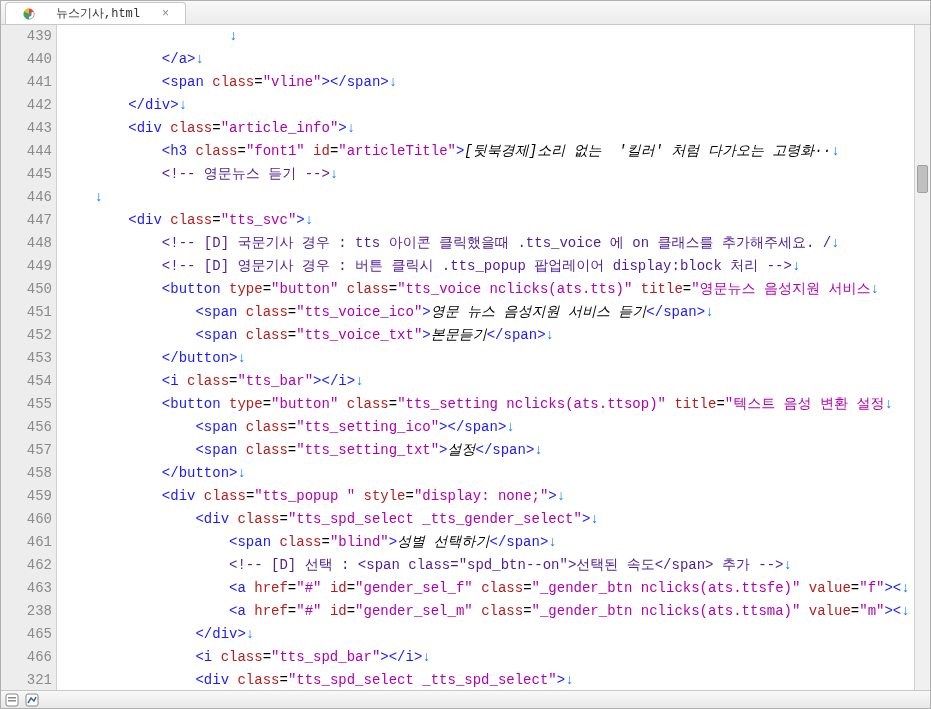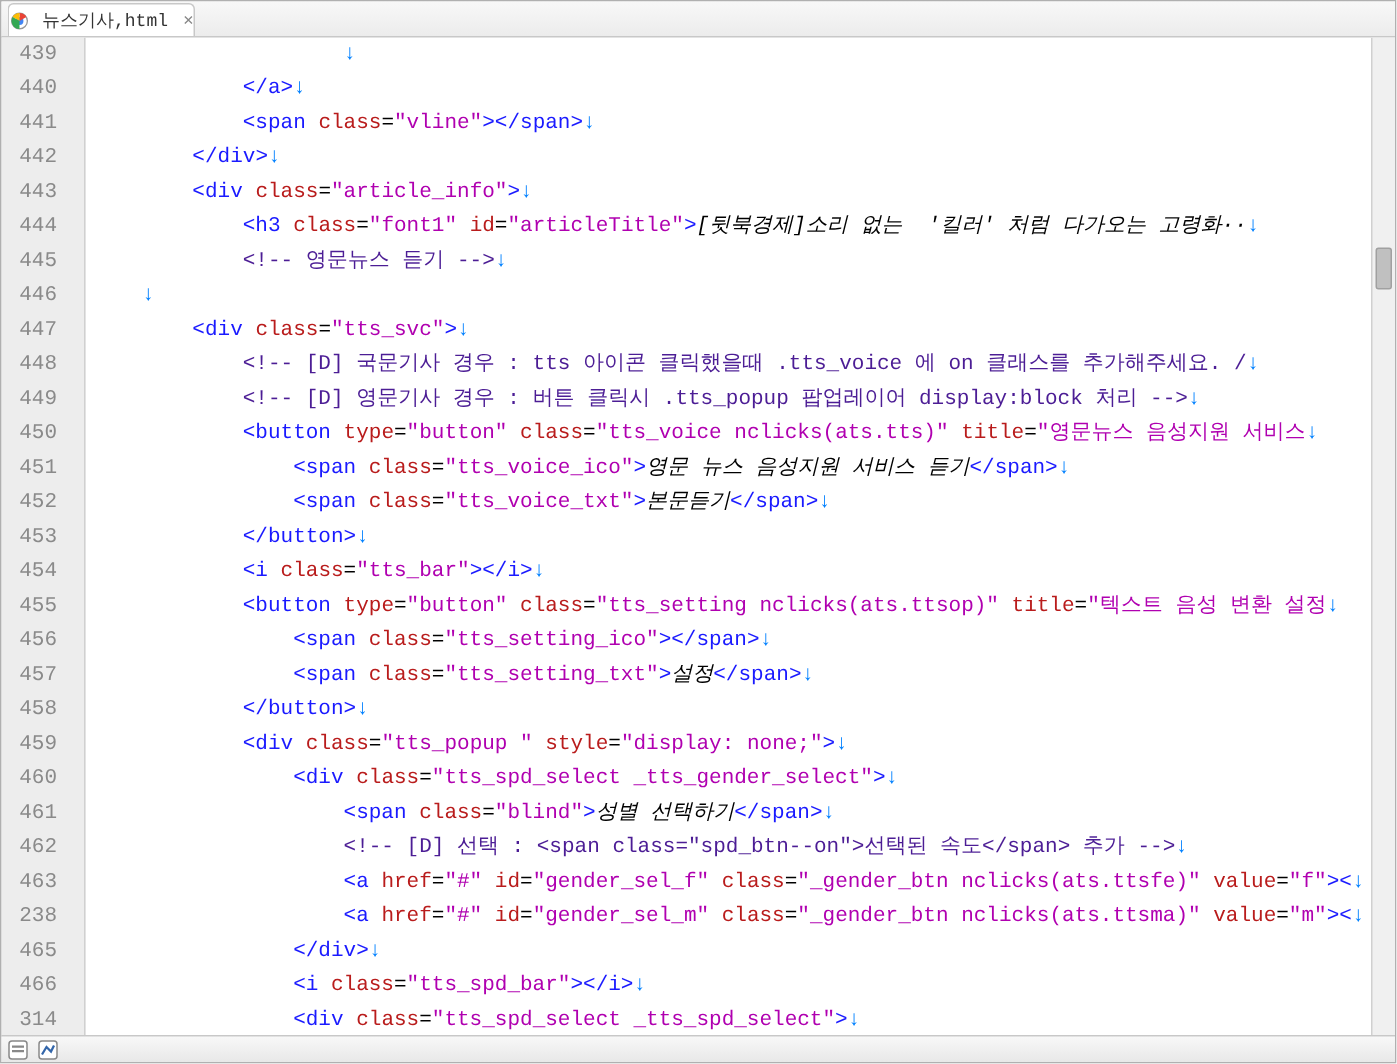--- a/index.html
+++ b/index.html
@@ -24,24 +24,24 @@
   display: flex;
   align-items: flex-end;
 }
 .tab {
   height: 22px;
   background: #fff;
   border: 1px solid #c8c8c8;
   border-bottom: none;
   border-top-left-radius: 4px;
   border-top-right-radius: 4px;
-  padding: 0 0;
+  padding: 0 16px;
   display: flex;
   align-items: center;
-  gap: 8px;
+  gap: 20px;
   font-size: 12px;
   color: #333;
   margin-left: 4px;
 }
 .tab-icon {
   width: 14px;
   height: 14px;
   display: inline-block;
 }
 .tab-icon svg { width: 14px; height: 14px; }
@@ -55,21 +55,21 @@
   flex: 1;
   display: flex;
   overflow: hidden;
   position: relative;
 }
 .gutter {
   width: 56px;
   background: #ededed;
   color: #8a8a8a;
   text-align: right;
-  padding-right: 18px;
+  padding-right: 4px;
   border-right: 1px solid #d0d0d0;
   font-size: 14px;
   line-height: 23px;
   user-select: none;
 }
 .code-area {
   flex: 1;
   white-space: pre;
   overflow: hidden;
   font-size: 14px;
@@ -161,21 +161,21 @@
         <div class="gutter-line">457</div>
         <div class="gutter-line">458</div>
         <div class="gutter-line">459</div>
         <div class="gutter-line">460</div>
         <div class="gutter-line">461</div>
         <div class="gutter-line">462</div>
         <div class="gutter-line">463</div>
         <div class="gutter-line">238</div>
         <div class="gutter-line">465</div>
         <div class="gutter-line">466</div>
-        <div class="gutter-line">314</div>
+        <div class="gutter-line">321</div>
       </div>
     <div class="code-area" id="code"><div class="code-line">                    <span class="nl">↓</span></div><div class="code-line">            <span class="t-angle">&lt;/</span><span class="t-tag">a</span><span class="t-angle">&gt;</span><span class="nl">↓</span></div><div class="code-line">            <span class="t-angle">&lt;</span><span class="t-tag">span</span><span class="t-text"> </span><span class="t-attr">class</span><span class="t-eq">=</span><span class="t-str">"vline"</span><span class="t-angle">&gt;&lt;/</span><span class="t-tag">span</span><span class="t-angle">&gt;</span><span class="nl">↓</span></div><div class="code-line">        <span class="t-angle">&lt;/</span><span class="t-tag">div</span><span class="t-angle">&gt;</span><span class="nl">↓</span></div><div class="code-line">        <span class="t-angle">&lt;</span><span class="t-tag">div</span><span class="t-text"> </span><span class="t-attr">class</span><span class="t-eq">=</span><span class="t-str">"article_info"</span><span class="t-angle">&gt;</span><span class="nl">↓</span></div><div class="code-line">            <span class="t-angle">&lt;</span><span class="t-tag">h3</span><span class="t-text"> </span><span class="t-attr">class</span><span class="t-eq">=</span><span class="t-str">"font1"</span><span class="t-text"> </span><span class="t-attr">id</span><span class="t-eq">=</span><span class="t-str">"articleTitle"</span><span class="t-angle">&gt;</span><span class="t-text">[뒷북경제]소리 없는  '킬러' 처럼 다가오는 고령화··</span><span class="nl">↓</span></div><div class="code-line">            <span class="t-comment">&lt;!-- 영문뉴스 듣기 --&gt;</span><span class="nl">↓</span></div><div class="code-line">    <span class="nl">↓</span></div><div class="code-line">        <span class="t-angle">&lt;</span><span class="t-tag">div</span><span class="t-text"> </span><span class="t-attr">class</span><span class="t-eq">=</span><span class="t-str">"tts_svc"</span><span class="t-angle">&gt;</span><span class="nl">↓</span></div><div class="code-line">            <span class="t-comment">&lt;!-- [D] 국문기사 경우 : tts 아이콘 클릭했을때 .tts_voice 에 on 클래스를 추가해주세요. /</span><span class="nl">↓</span></div><div class="code-line">            <span class="t-comment">&lt;!-- [D] 영문기사 경우 : 버튼 클릭시 .tts_popup 팝업레이어 display:block 처리 --&gt;</span><span class="nl">↓</span></div><div class="code-line">            <span class="t-angle">&lt;</span><span class="t-tag">button</span><span class="t-text"> </span><span class="t-attr">type</span><span class="t-eq">=</span><span class="t-str">"button"</span><span class="t-text"> </span><span class="t-attr">class</span><span class="t-eq">=</span><span class="t-str">"tts_voice nclicks(ats.tts)"</span><span class="t-text"> </span><span class="t-attr">title</span><span class="t-eq">=</span><span class="t-str">"영문뉴스 음성지원 서비스</span><span class="nl">↓</span></div><div class="code-line">                <span class="t-angle">&lt;</span><span class="t-tag">span</span><span class="t-text"> </span><span class="t-attr">class</span><span class="t-eq">=</span><span class="t-str">"tts_voice_ico"</span><span class="t-angle">&gt;</span><span class="t-text">영문 뉴스 음성지원 서비스 듣기</span><span class="t-angle">&lt;/</span><span class="t-tag">span</span><span class="t-angle">&gt;</span><span class="nl">↓</span></div><div class="code-line">                <span class="t-angle">&lt;</span><span class="t-tag">span</span><span class="t-text"> </span><span class="t-attr">class</span><span class="t-eq">=</span><span class="t-str">"tts_voice_txt"</span><span class="t-angle">&gt;</span><span class="t-text">본문듣기</span><span class="t-angle">&lt;/</span><span class="t-tag">span</span><span class="t-angle">&gt;</span><span class="nl">↓</span></div><div class="code-line">            <span class="t-angle">&lt;/</span><span class="t-tag">button</span><span class="t-angle">&gt;</span><span class="nl">↓</span></div><div class="code-line">            <span class="t-angle">&lt;</span><span class="t-tag">i</span><span class="t-text"> </span><span class="t-attr">class</span><span class="t-eq">=</span><span class="t-str">"tts_bar"</span><span class="t-angle">&gt;&lt;/</span><span class="t-tag">i</span><span class="t-angle">&gt;</span><span class="nl">↓</span></div><div class="code-line">            <span class="t-angle">&lt;</span><span class="t-tag">button</span><span class="t-text"> </span><span class="t-attr">type</span><span class="t-eq">=</span><span class="t-str">"button"</span><span class="t-text"> </span><span class="t-attr">class</span><span class="t-eq">=</span><span class="t-str">"tts_setting nclicks(ats.ttsop)"</span><span class="t-text"> </span><span class="t-attr">title</span><span class="t-eq">=</span><span class="t-str">"텍스트 음성 변환 설정</span><span class="nl">↓</span></div><div class="code-line">                <span class="t-angle">&lt;</span><span class="t-tag">span</span><span class="t-text"> </span><span class="t-attr">class</span><span class="t-eq">=</span><span class="t-str">"tts_setting_ico"</span><span class="t-angle">&gt;&lt;/</span><span class="t-tag">span</span><span class="t-angle">&gt;</span><span class="nl">↓</span></div><div class="code-line">                <span class="t-angle">&lt;</span><span class="t-tag">span</span><span class="t-text"> </span><span class="t-attr">class</span><span class="t-eq">=</span><span class="t-str">"tts_setting_txt"</span><span class="t-angle">&gt;</span><span class="t-text">설정</span><span class="t-angle">&lt;/</span><span class="t-tag">span</span><span class="t-angle">&gt;</span><span class="nl">↓</span></div><div class="code-line">            <span class="t-angle">&lt;/</span><span class="t-tag">button</span><span class="t-angle">&gt;</span><span class="nl">↓</span></div><div class="code-line">            <span class="t-angle">&lt;</span><span class="t-tag">div</span><span class="t-text"> </span><span class="t-attr">class</span><span class="t-eq">=</span><span class="t-str">"tts_popup "</span><span class="t-text"> </span><span class="t-attr">style</span><span class="t-eq">=</span><span class="t-str">"display: none;"</span><span class="t-angle">&gt;</span><span class="nl">↓</span></div><div class="code-line">                <span class="t-angle">&lt;</span><span class="t-tag">div</span><span class="t-text"> </span><span class="t-attr">class</span><span class="t-eq">=</span><span class="t-str">"tts_spd_select _tts_gender_select"</span><span class="t-angle">&gt;</span><span class="nl">↓</span></div><div class="code-line">                    <span class="t-angle">&lt;</span><span class="t-tag">span</span><span class="t-text"> </span><span class="t-attr">class</span><span class="t-eq">=</span><span class="t-str">"blind"</span><span class="t-angle">&gt;</span><span class="t-text">성별 선택하기</span><span class="t-angle">&lt;/</span><span class="t-tag">span</span><span class="t-angle">&gt;</span><span class="nl">↓</span></div><div class="code-line">                    <span class="t-comment">&lt;!-- [D] 선택 : &lt;span class="spd_btn--on"&gt;선택된 속도&lt;/span&gt; 추가 --&gt;</span><span class="nl">↓</span></div><div class="code-line">                    <span class="t-angle">&lt;</span><span class="t-tag">a</span><span class="t-text"> </span><span class="t-attr">href</span><span class="t-eq">=</span><span class="t-str">"#"</span><span class="t-text"> </span><span class="t-attr">id</span><span class="t-eq">=</span><span class="t-str">"gender_sel_f"</span><span class="t-text"> </span><span class="t-attr">class</span><span class="t-eq">=</span><span class="t-str">"_gender_btn nclicks(ats.ttsfe)"</span><span class="t-text"> </span><span class="t-attr">value</span><span class="t-eq">=</span><span class="t-str">"f"</span><span class="t-angle">&gt;&lt;</span><span class="nl">↓</span></div><div class="code-line">                    <span class="t-angle">&lt;</span><span class="t-tag">a</span><span class="t-text"> </span><span class="t-attr">href</span><span class="t-eq">=</span><span class="t-str">"#"</span><span class="t-text"> </span><span class="t-attr">id</span><span class="t-eq">=</span><span class="t-str">"gender_sel_m"</span><span class="t-text"> </span><span class="t-attr">class</span><span class="t-eq">=</span><span class="t-str">"_gender_btn nclicks(ats.ttsma)"</span><span class="t-text"> </span><span class="t-attr">value</span><span class="t-eq">=</span><span class="t-str">"m"</span><span class="t-angle">&gt;&lt;</span><span class="nl">↓</span></div><div class="code-line">                <span class="t-angle">&lt;/</span><span class="t-tag">div</span><span class="t-angle">&gt;</span><span class="nl">↓</span></div><div class="code-line">                <span class="t-angle">&lt;</span><span class="t-tag">i</span><span class="t-text"> </span><span class="t-attr">class</span><span class="t-eq">=</span><span class="t-str">"tts_spd_bar"</span><span class="t-angle">&gt;&lt;/</span><span class="t-tag">i</span><span class="t-angle">&gt;</span><span class="nl">↓</span></div><div class="code-line">                <span class="t-angle">&lt;</span><span class="t-tag">div</span><span class="t-text"> </span><span class="t-attr">class</span><span class="t-eq">=</span><span class="t-str">"tts_spd_select _tts_spd_select"</span><span class="t-angle">&gt;</span><span class="nl">↓</span></div></div>
     <div class="scrollbar">
       <div class="scroll-thumb"></div>
     </div>
   </div>
 
   <div class="status-bar">
     <span class="status-icon">
       <svg viewBox="0 0 14 14" width="14" height="14">

